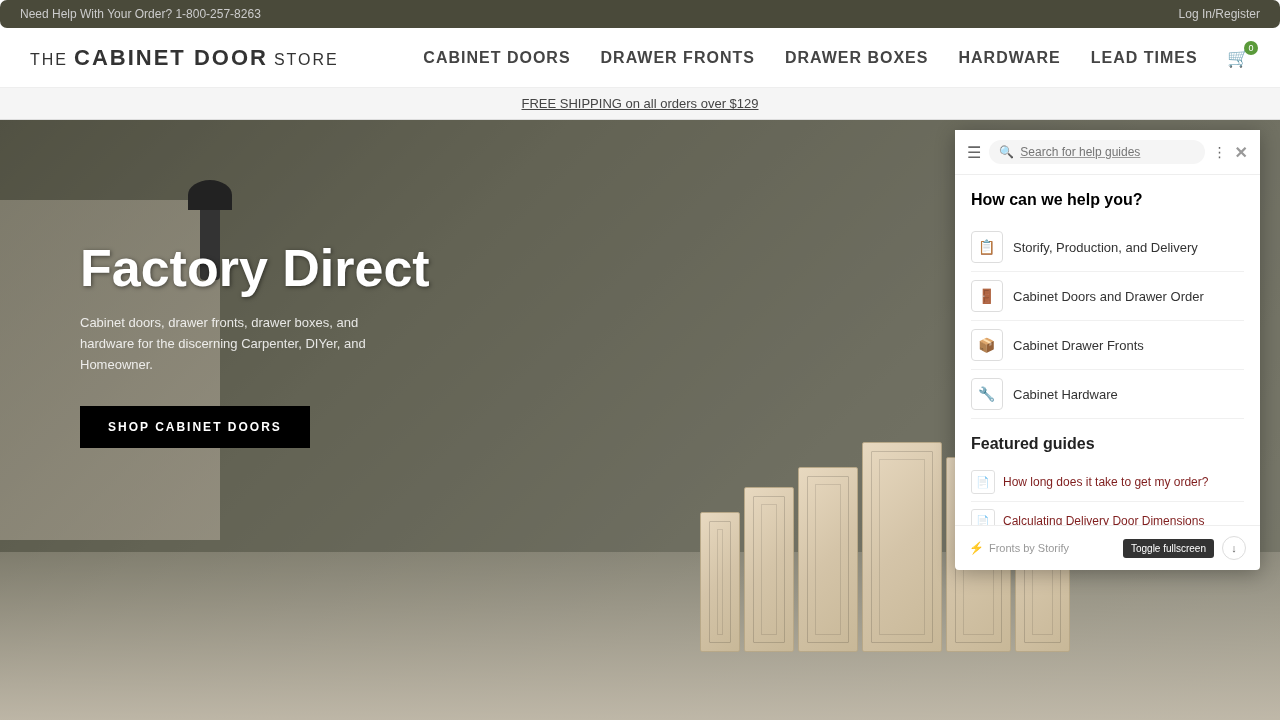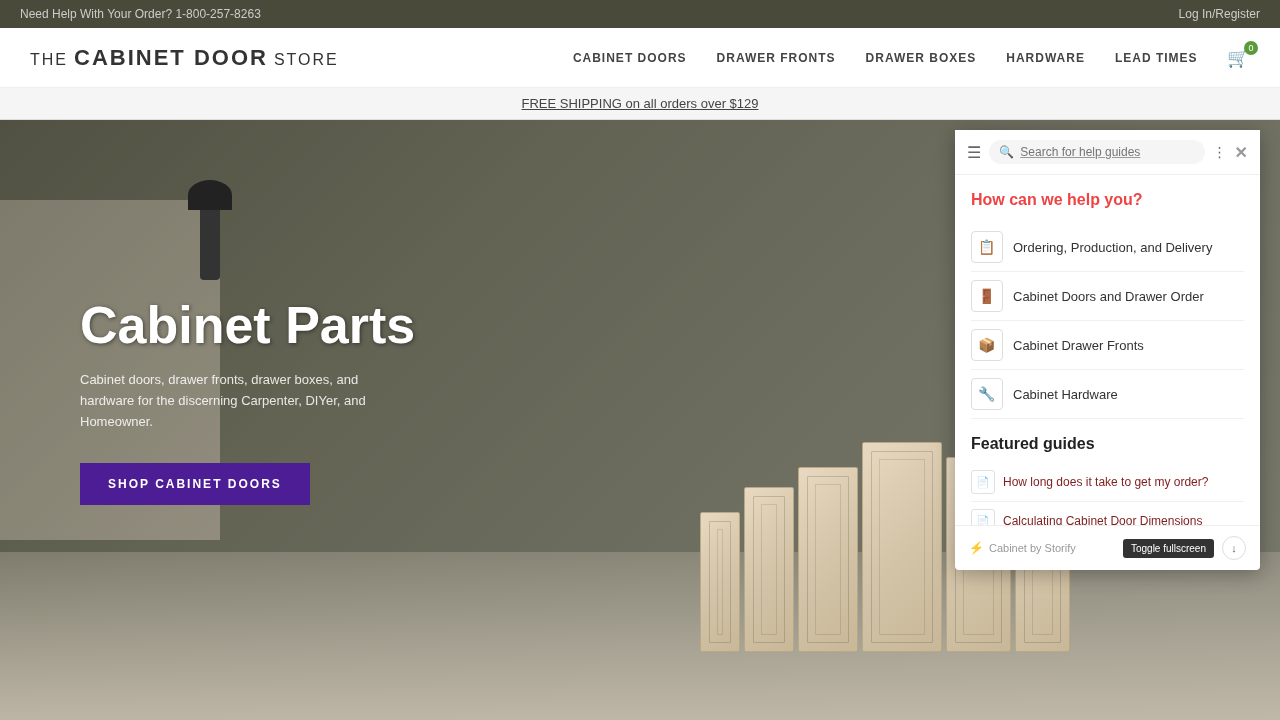--- a/index.html
+++ b/index.html
@@ -8,20 +8,21 @@
     
     .top-bar {
       background: #4a4a3a;
       color: #ccc;
       font-size: 12px;
       display: flex;
       justify-content: space-between;
       align-items: center;
       padding: 6px 20px;
       height: 28px;
+      border-radius: 7px;
     }
 
     
     .header {
       background: #fff;
       display: flex;
       align-items: center;
       justify-content: space-between;
       padding: 10px 30px;
       height: 60px;
@@ -42,21 +43,21 @@
       letter-spacing: 2px;
     }
     .nav {
       display: flex;
       gap: 30px;
       align-items: center;
     }
     .nav a {
       text-decoration: none;
       color: #444;
-      font-size: 12px;
+      font-size: 16px;
       font-weight: 600;
       letter-spacing: 1px;
       text-transform: uppercase;
     }
     .cart-icon {
       position: relative;
       font-size: 18px;
       color: #555;
     }
     .cart-badge {
@@ -157,21 +158,21 @@
     .hero-subtitle {
       font-size: 13px;
       color: rgba(255,255,255,0.85);
       margin-top: 16px;
       max-width: 320px;
       line-height: 1.6;
     }
     .shop-btn {
       display: inline-block;
       margin-top: 30px;
-      background: #4c1d95;
+      background: #000000;
       color: white;
       font-weight: 700;
       font-size: 12px;
       letter-spacing: 2px;
       padding: 14px 28px;
       text-transform: uppercase;
       border: none;
       cursor: pointer;
       text-decoration: none;
     }
@@ -275,21 +276,21 @@
     }
 
     .help-panel-body {
       padding: 16px;
       overflow-y: auto;
       flex: 1;
     }
     .help-section-title {
       font-size: 16px;
       font-weight: 700;
-      color: #ef4444;
+      color: #000000;
       margin-bottom: 14px;
     }
     .help-item {
       display: flex;
       align-items: center;
       gap: 10px;
       padding: 8px 0;
       border-bottom: 1px solid #f0f0f0;
       cursor: pointer;
     }
@@ -435,22 +436,21 @@
     <div class="door-panel" style="width:40px; height:140px;"></div>
     <div class="door-panel" style="width:50px; height:165px;"></div>
     <div class="door-panel" style="width:60px; height:185px;"></div>
     <div class="door-panel" style="width:80px; height:210px;"></div>
     <div class="door-panel" style="width:65px; height:195px;"></div>
     <div class="door-panel" style="width:55px; height:170px;"></div>
   </div>
 
   <div class="hero-content">
     <h1 class="hero-title">
-      <br>
-      <span>Cabinet Parts</span>
+      <span>Factory Direct</span><br>
     </h1>
     <p class="hero-subtitle">Cabinet doors, drawer fronts, drawer boxes, and hardware for the discerning Carpenter, DIYer, and Homeowner.</p>
     <button class="shop-btn">SHOP CABINET DOORS</button>
   </div>
 
   <div class="help-panel">
     <div class="help-panel-header">
       <span class="panel-menu-icon">☰</span>
       <div class="panel-search">
         <span class="panel-search-icon">🔍</span>
@@ -460,21 +460,21 @@
         <span class="panel-icon-btn">⋮</span>
         <span class="panel-close">✕</span>
       </div>
     </div>
 
     <div class="help-panel-body">
       <div class="help-section-title">How can we help you?</div>
 
       <div class="help-item">
         <div class="help-item-icon">📋</div>
-        <span class="help-item-label">Ordering, Production, and Delivery</span>
+        <span class="help-item-label">Storify, Production, and Delivery</span>
       </div>
       <div class="help-item">
         <div class="help-item-icon">🚪</div>
         <span class="help-item-label">Cabinet Doors and Drawer Order</span>
       </div>
       <div class="help-item">
         <div class="help-item-icon">📦</div>
         <span class="help-item-label">Cabinet Drawer Fronts</span>
       </div>
       <div class="help-item">
@@ -484,30 +484,30 @@
 
       <div class="featured-section">
         <div class="featured-title">Featured guides</div>
 
         <div class="guide-item">
           <div class="guide-icon">📄</div>
           <span class="guide-label">How long does it take to get my order?</span>
         </div>
         <div class="guide-item">
           <div class="guide-icon">📄</div>
-          <span class="guide-label">Calculating Cabinet Door Dimensions</span>
+          <span class="guide-label">Calculating Delivery Door Dimensions</span>
         </div>
 
       </div>
     </div>
 
     <div class="panel-footer">
       <div class="powered-by">
         <span class="powered-icon">⚡</span>
-        <span>Cabinet by Storify</span>
+        <span>Fronts by Storify</span>
       </div>
       <div class="panel-footer-right">
         <button class="toggle-fullscreen-btn">Toggle fullscreen</button>
         <div class="down-arrow-btn">↓</div>
       </div>
     </div>
   </div>
 </div>
 
 </body></html>

